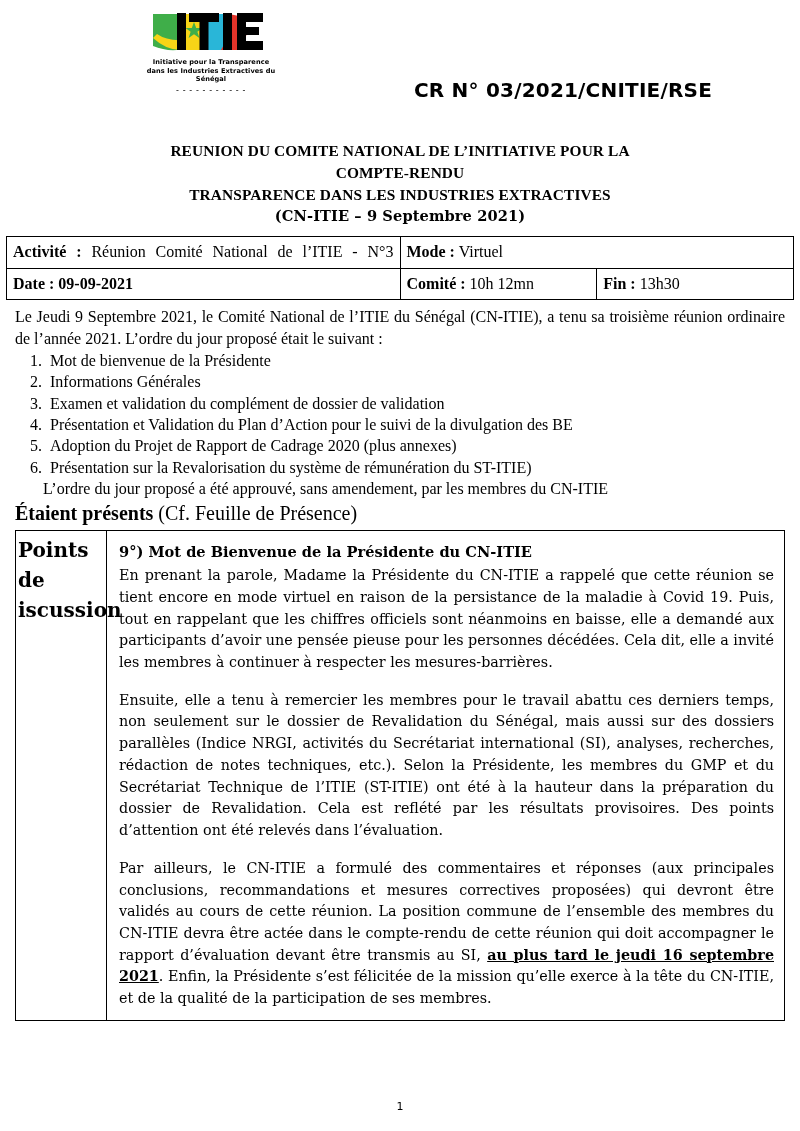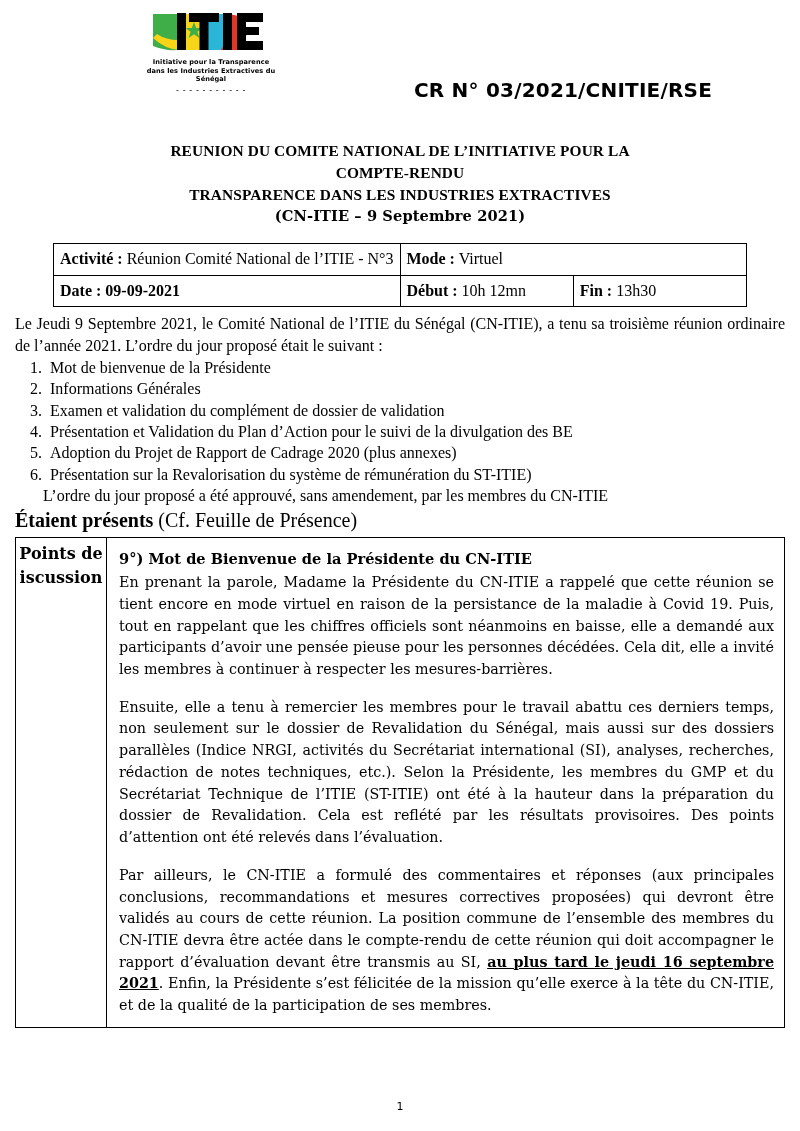--- a/index.html
+++ b/index.html
@@ -89,22 +89,22 @@
   .title-block .t-line { display: block; }
   .title-block .t-sub {
     display: block;
     font-family: "DejaVu Serif", "Liberation Serif", serif;
     font-size: 14.6px;
   }
 
   
   table.info {
     border-collapse: collapse;
-    width: 694px;
-    margin: 17px auto 0 auto;
+    width: 788px;
+    margin: 10px auto 0 auto;
     table-layout: fixed;
   }
   table.info td {
     border: 1px solid #000;
     padding: 4px 6px 5px 6px;
     font-size: 16px;
     line-height: 1.34;
     vertical-align: top;
   }
   td.just { text-align: justify; text-align-last: justify; }
@@ -147,24 +147,23 @@
     width: 770px;
     margin: 3px auto 0 auto;
     table-layout: fixed;
   }
   table.content td {
     border: 1px solid #000;
     vertical-align: top;
   }
   td.side-label {
     width: 86px;
-    text-align: center;
     font-family: "DejaVu Serif", "Liberation Serif", serif;
     font-weight: bold;
-    font-size: 16px;
+    font-size: 20px;
     line-height: 1.5;
     vertical-align: middle;
     padding: 4px 2px;
   }
   td.body-cell {
     padding: 10px 10px 10px 12px;
     font-family: "DejaVu Serif", "Liberation Serif", serif;
     font-size: 14.3px;
     line-height: 1.52;
     text-align: justify;
@@ -253,21 +252,21 @@
         <span class="lbl">Mode :</span>
         <span>Virtuel</span>
       </td>
     </tr>
     <tr>
       <td colspan="2">
         <span class="lbl">Date :</span>
         <span class="lbl">09-09-2021</span>
       </td>
       <td>
-        <span class="lbl">Début :</span>
+        <span class="lbl">Comité :</span>
         <span>10h 12mn</span>
       </td>
       <td>
         <span class="lbl">Fin :</span>
         <span>13h30</span>
       </td>
     </tr>
   </tbody>
     </table>
 

